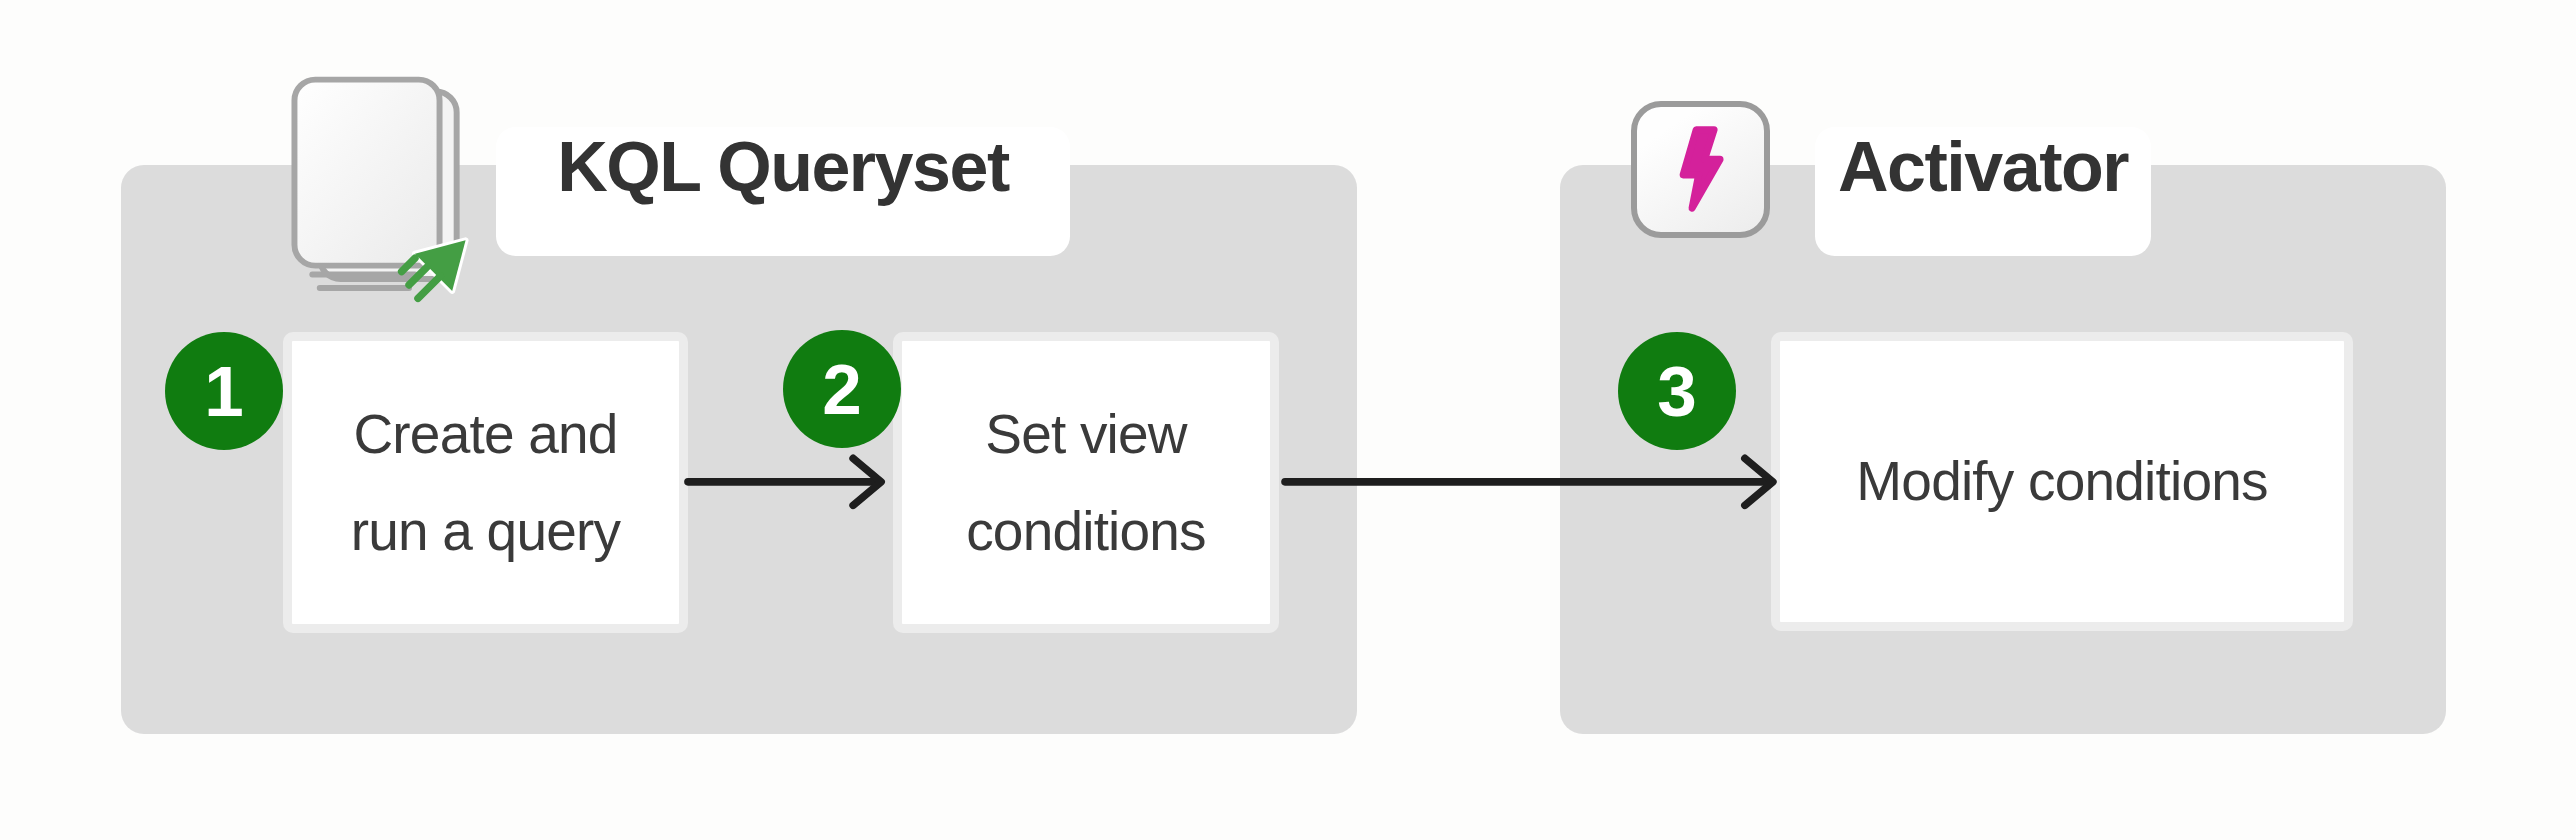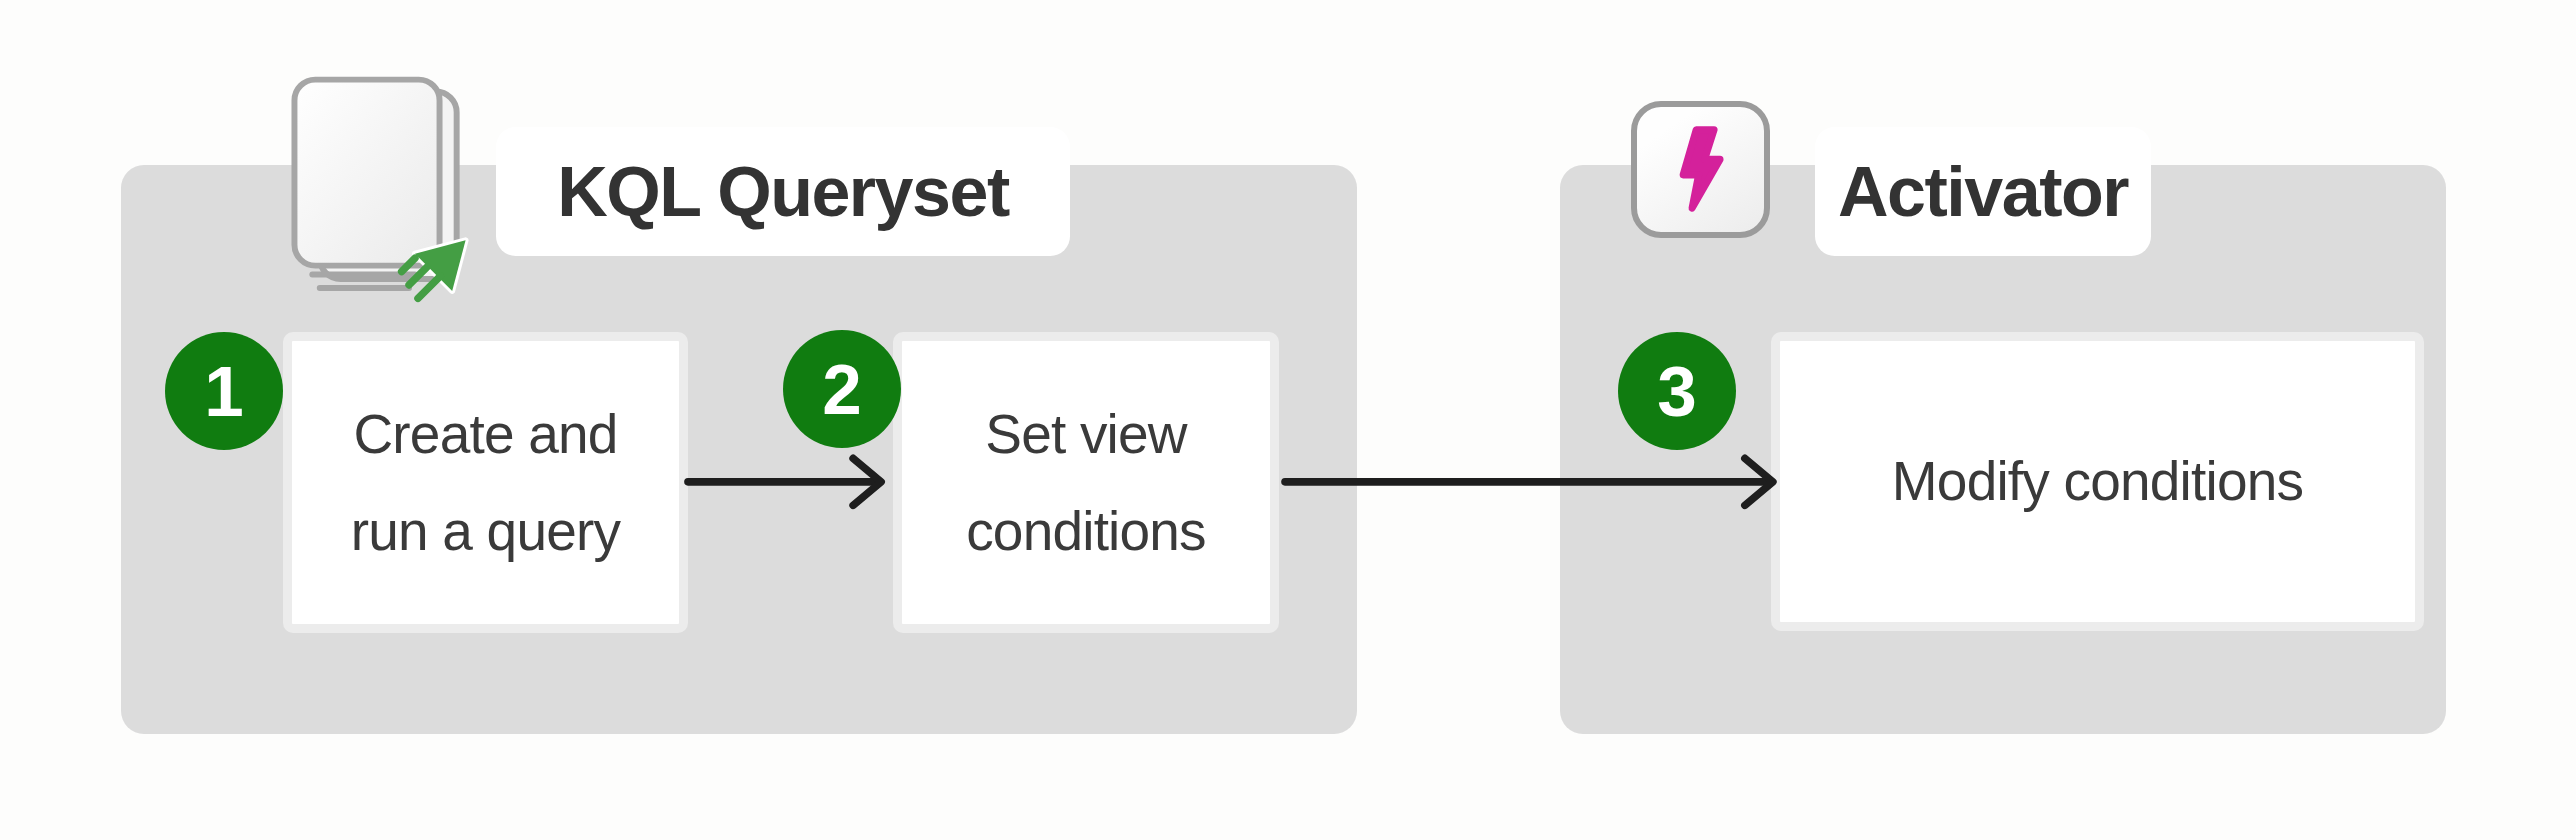--- a/index.html
+++ b/index.html
@@ -28,21 +28,21 @@
   .panel-act   { left: 1560px; width: 886px; }
 
   
   .title-label {
     position: absolute;
     top: 127px;
     height: 129px;
     background: #ffffff;
     border-radius: 19.7px;
     display: flex;
-    align-items: center;
+    align-items: flex-start;
     justify-content: center;
     font-size: 70px;
     font-weight: 700;
     letter-spacing: -1.5px;
     color: var(--title-text, #333333);
     white-space: nowrap;
   }
   .title-label.kql { left: 496px;  width: 574px; }
   .title-label.act { left: 1815px; width: 336px; }
 
@@ -59,21 +59,21 @@
     justify-content: center;
     text-align: center;
     color: var(--step-text, #3a3a3a);
     font-size: 55px;
     line-height: 97px;
     letter-spacing: -0.8px;
     white-space: nowrap;
   }
   .card-1 { left: 283px;  top: 332px; width: 405px; height: 301px; }
   .card-2 { left: 893px; top: 332px; width: 386px; height: 301px; }
-  .card-3 { left: 1771px; top: 332px; width: 653px; height: 299px; }
+  .card-3 { left: 1771px; top: 332px; width: 582px; height: 299px; }
 
   
   .badge {
     position: absolute;
     width: 118px;
     height: 118px;
     border-radius: 50%;
     background: var(--badge-bg, #107c10);
     color: var(--badge-text, #ffffff);
     font-size: 71px;

